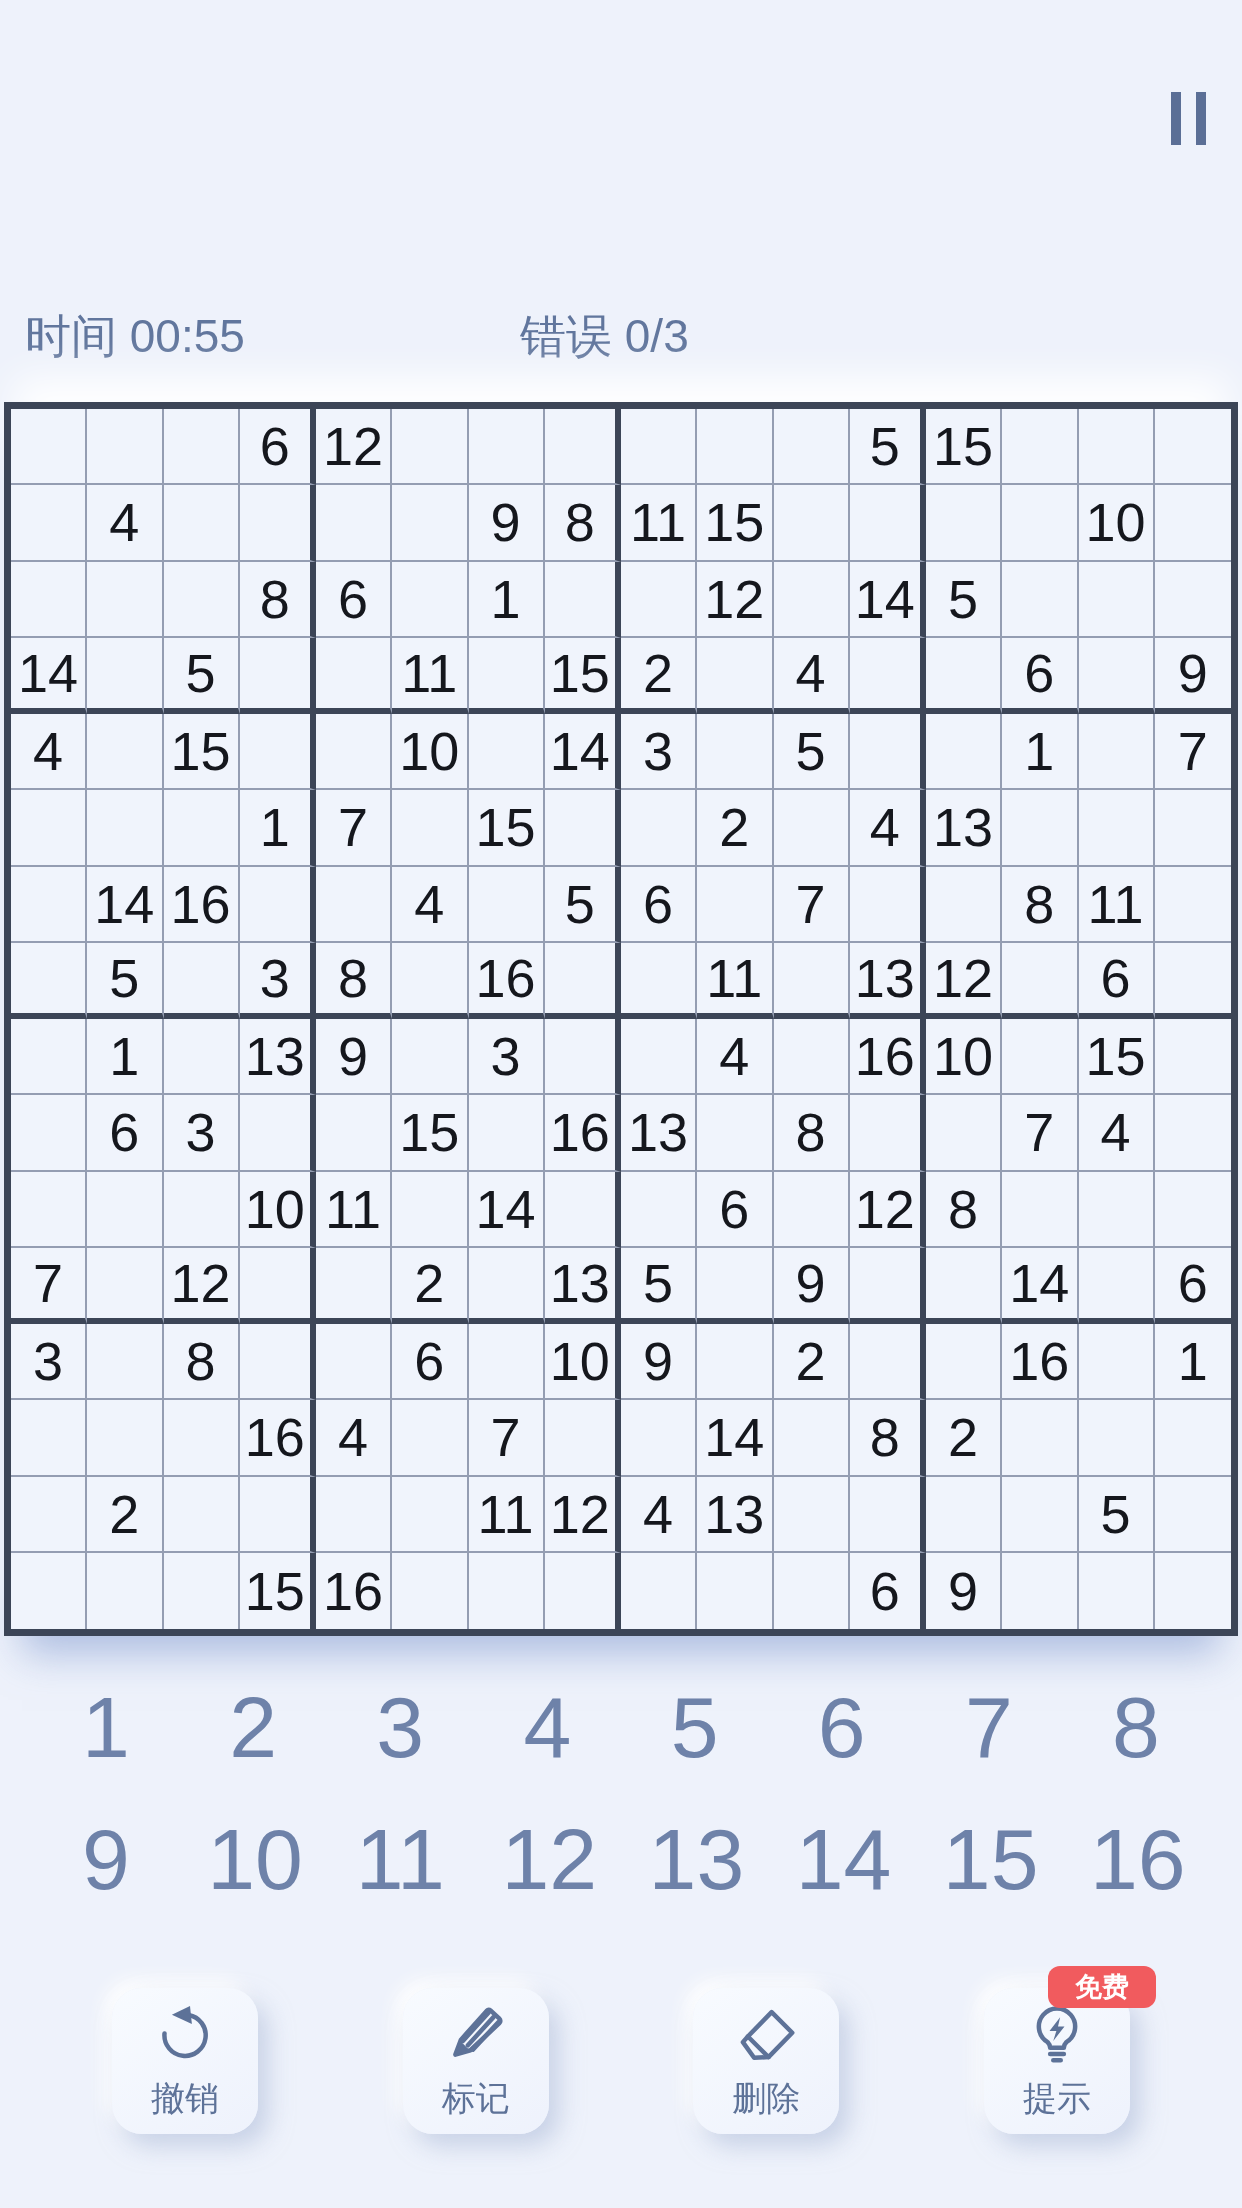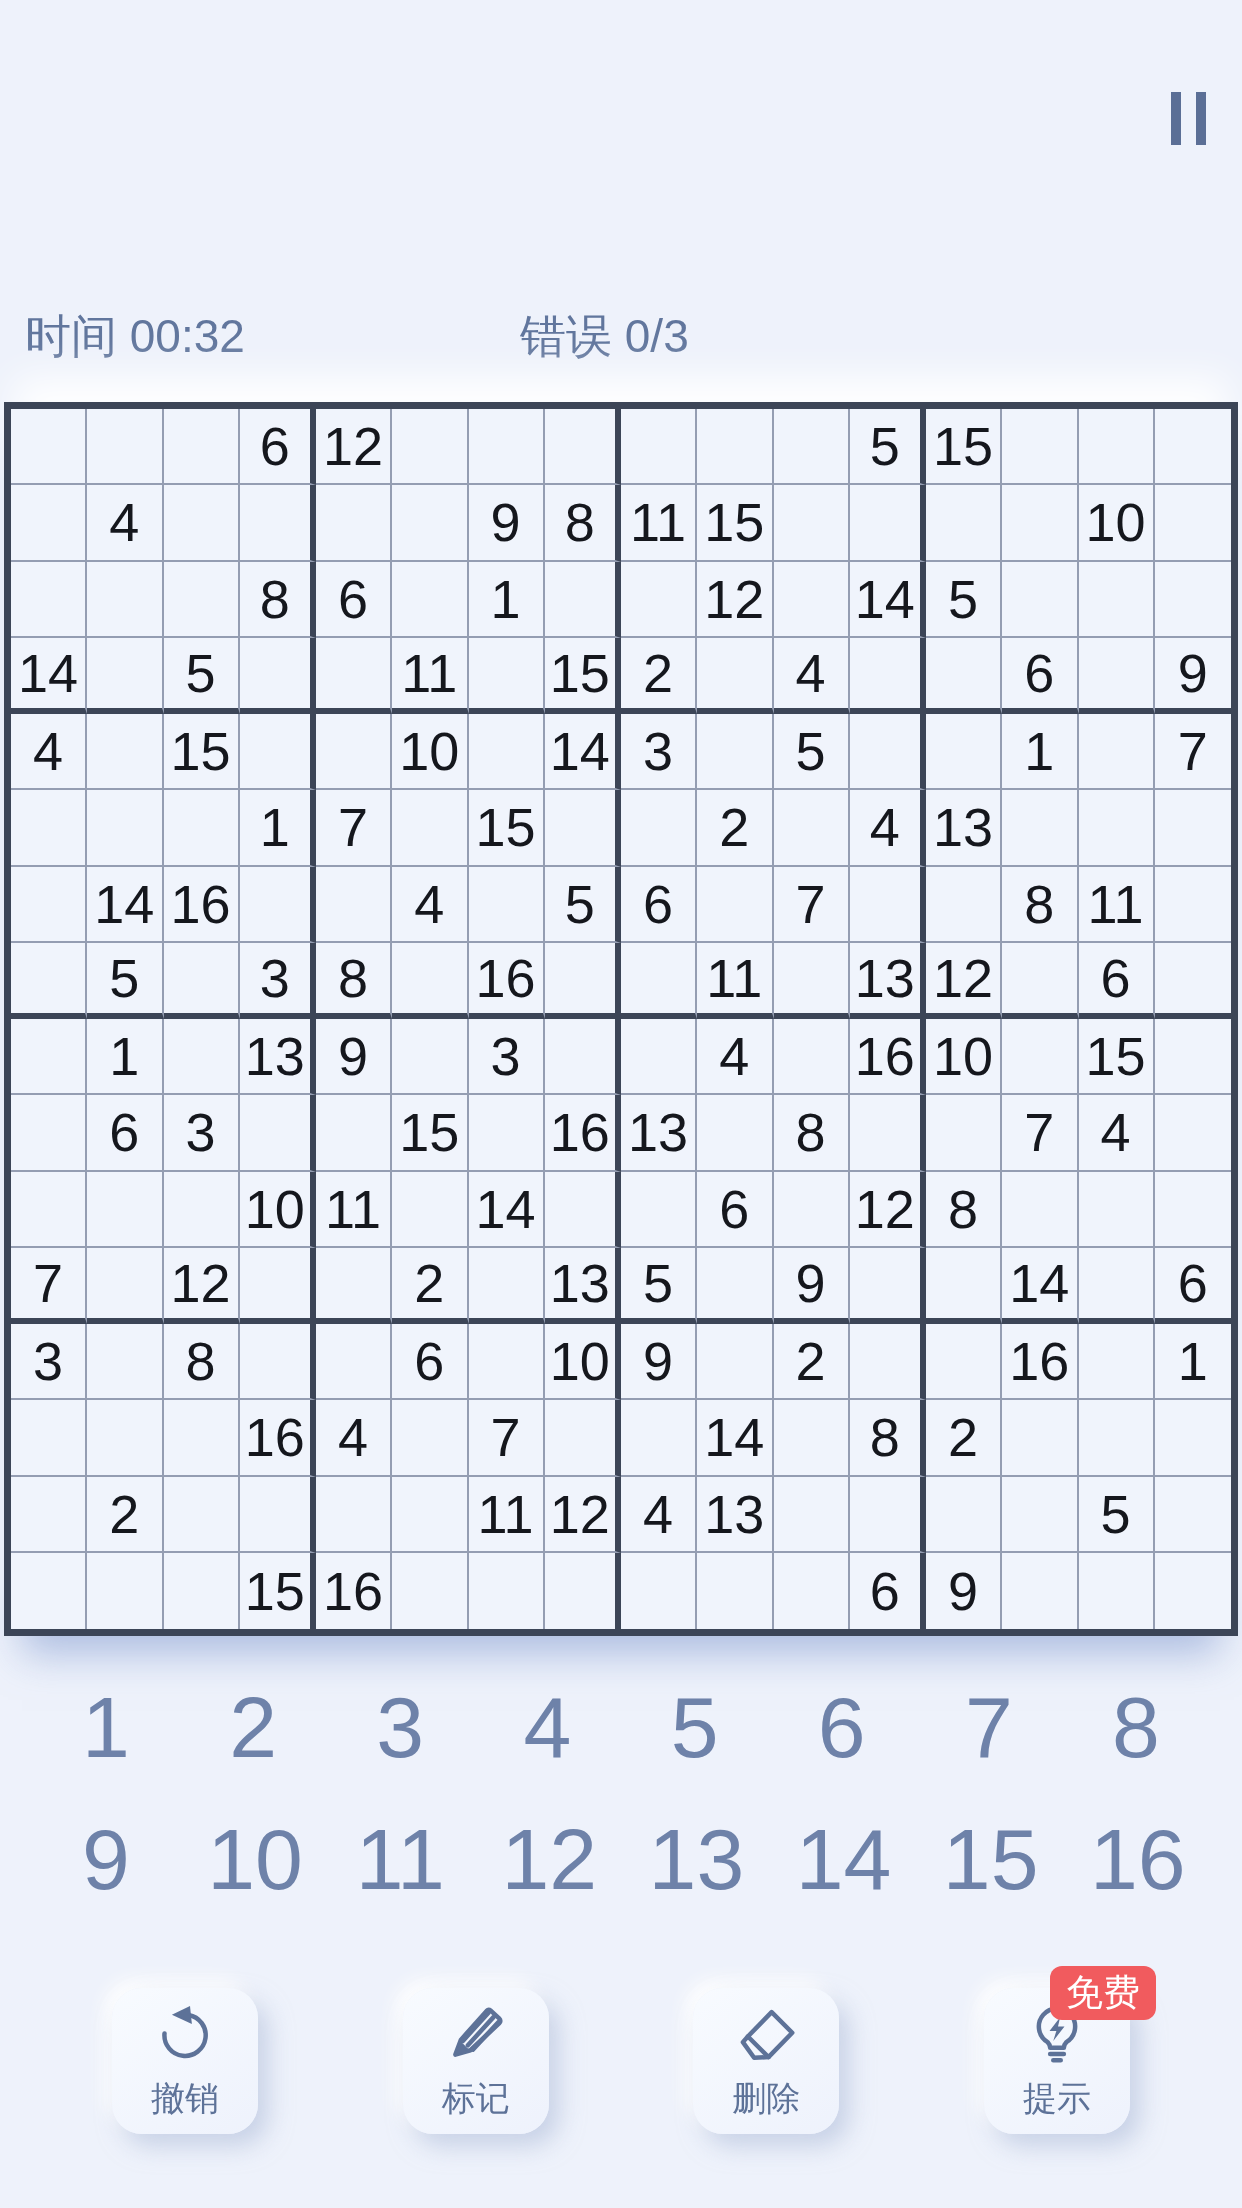--- a/index.html
+++ b/index.html
@@ -42,38 +42,38 @@
   .tool{
     position:relative;width:146px;height:146px;border-radius:30px;
     background:linear-gradient(145deg,#f8fbff,#eef2fc);
     box-shadow:10px 12px 24px rgba(168,182,214,0.55),-8px -8px 18px #ffffff;
     display:flex;flex-direction:column;align-items:center;justify-content:center;cursor:pointer;
   }
   .tool svg{width:60px;height:60px;display:block;}
   .tool .tlabel{margin-top:16px;font-size:34px;font-weight:500;color:#5d7298;line-height:1.1;}
   .badge{
     position:absolute;top:-22px;right:-26px;background:#f15b5e;color:#ffffff;
-    font-size:37px;font-weight:400;line-height:1.2;padding:5px 16px;border-radius:12px;
+    font-size:27px;font-weight:700;line-height:1.2;padding:5px 27px;border-radius:12px;
     white-space:nowrap;
   }
   .icn{stroke:#5d7298;fill:none;stroke-width:3.6;stroke-linecap:round;stroke-linejoin:round;}
   .icnfill{fill:#5d7298;stroke:none;}
 </style>
 </head>
 <body>
 
 <div class="screen">
 
   <div class="pause">
     <div class="bar"></div>
     <div class="bar"></div>
   </div>
 
   <div class="status">
-    <div class="time"><span>时间</span>&nbsp;<span>00:32</span></div>
+    <div class="time"><span>时间</span>&nbsp;<span>00:55</span></div>
     <div class="mistakes"><span>错误</span>&nbsp;<span>0/3</span></div>
   </div>
 
   <div class="board">
       <div class="cell"></div>
       <div class="cell"></div>
       <div class="cell"></div>
       <div class="cell cr">6</div>
       <div class="cell">12</div>
       <div class="cell"></div>

